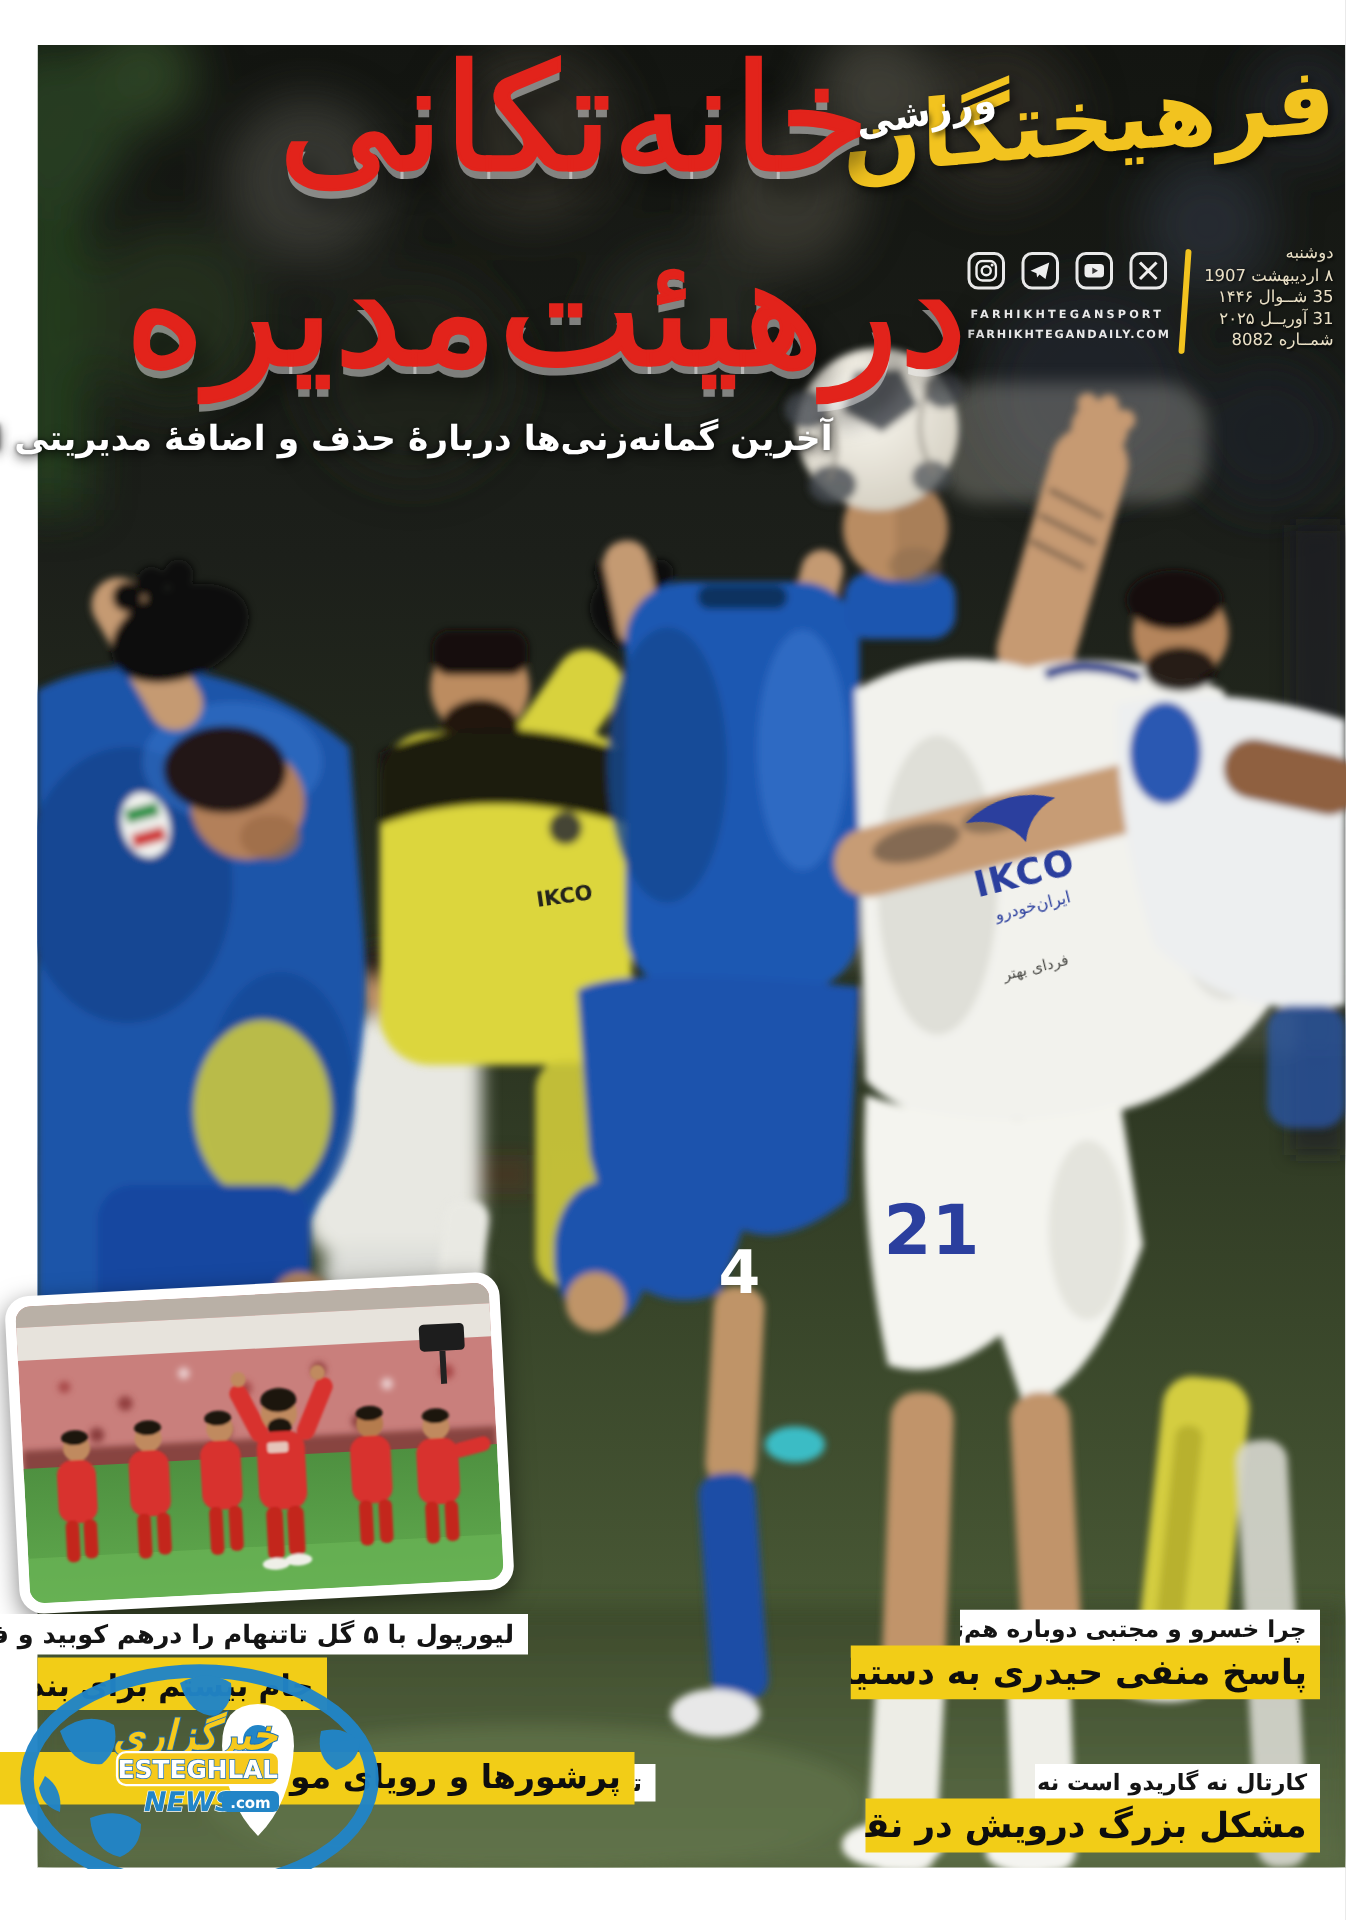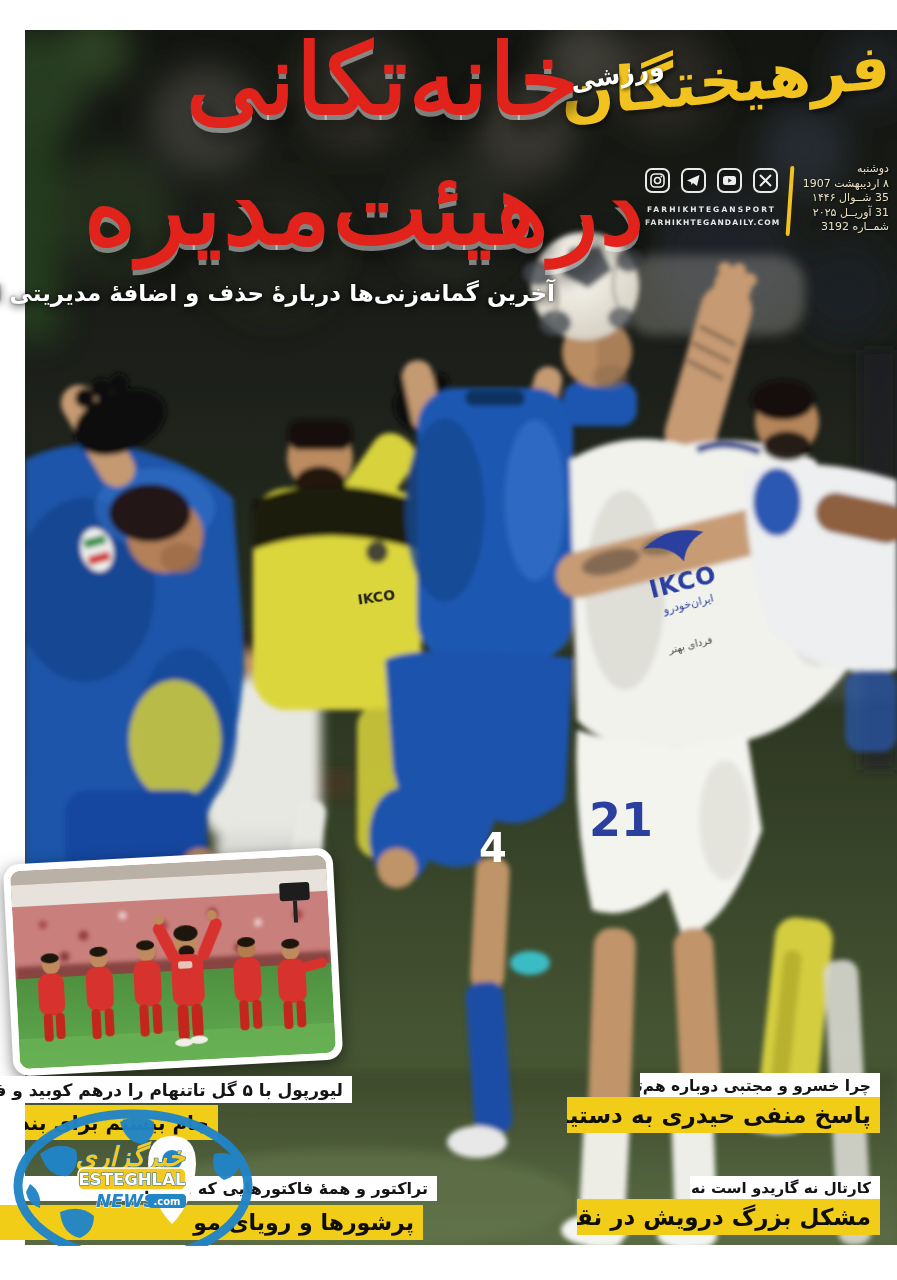--- a/index.html
+++ b/index.html
@@ -39,21 +39,21 @@
   
   .band{position:absolute;z-index:6;display:flex;align-items:center;direction:rtl;box-sizing:border-box;
         padding:0 9px;white-space:nowrap;overflow:hidden;}
   .band-white{background:#ffffff;color:#141414;font-weight:bold;}
   .band-yellow{background:#f2cd17;color:#0e0e0e;font-weight:bold;}
   .k-liv{left:0;top:1076px;width:352px;height:27px;font-size:17px;}
   .h-liv{left:25px;top:1105px;width:193px;height:35px;font-size:20px;}
   .k-hei{left:640px;top:1073px;width:240px;height:25px;font-size:15.5px;}
   .h-hei{left:567px;top:1097px;width:313px;height:36px;font-size:23px;}
   .k-tra{left:0;top:1176px;width:437px;height:25px;font-size:16px;}
-  .h-tra{left:0;top:1205px;width:423px;height:35px;font-size:22px;}
+  .h-tra{left:0;top:1168px;width:423px;height:35px;font-size:22px;}
   .k-dar{left:690px;top:1176px;width:190px;height:24px;font-size:15px;}
   .h-dar{left:577px;top:1199px;width:303px;height:36px;font-size:23px;}
   
   .watermark{position:absolute;left:0;top:1084px;width:300px;height:162px;z-index:9;}
 </style>
 </head>
 <body>
 
 <div class="page">
 
@@ -284,21 +284,21 @@
     <div class="l2">FARHIKHTEGANDAILY.COM</div>
   </div>
 
   <div class="mast-divider"></div>
 
   <div class="dateline">
     <div>دوشنبه</div>
     <div>۸ اردیبهشت 1907</div>
     <div>35 شــوال ۱۴۴۶</div>
     <div>31 آوریــل ۲۰۲۵</div>
-    <div>شمــاره 3192</div>
+    <div>شمــاره 8082</div>
   </div>
 
   <div class="hl hl1">خانه‌تکانی</div>
   <div class="hl hl2">درهیئت‌مدیره</div>
   <div class="subhl">آخرین گمانه‌زنی‌ها دربارهٔ حذف و اضافهٔ مدیریتی استقلال</div>
 
   <div class="inset">
     <svg width="316" height="198" viewBox="0 0 316 198" xmlns="http://www.w3.org/2000/svg">
       <defs>
         <linearGradient id="pitch2" x1="0" y1="0" x2="0" y2="1">

